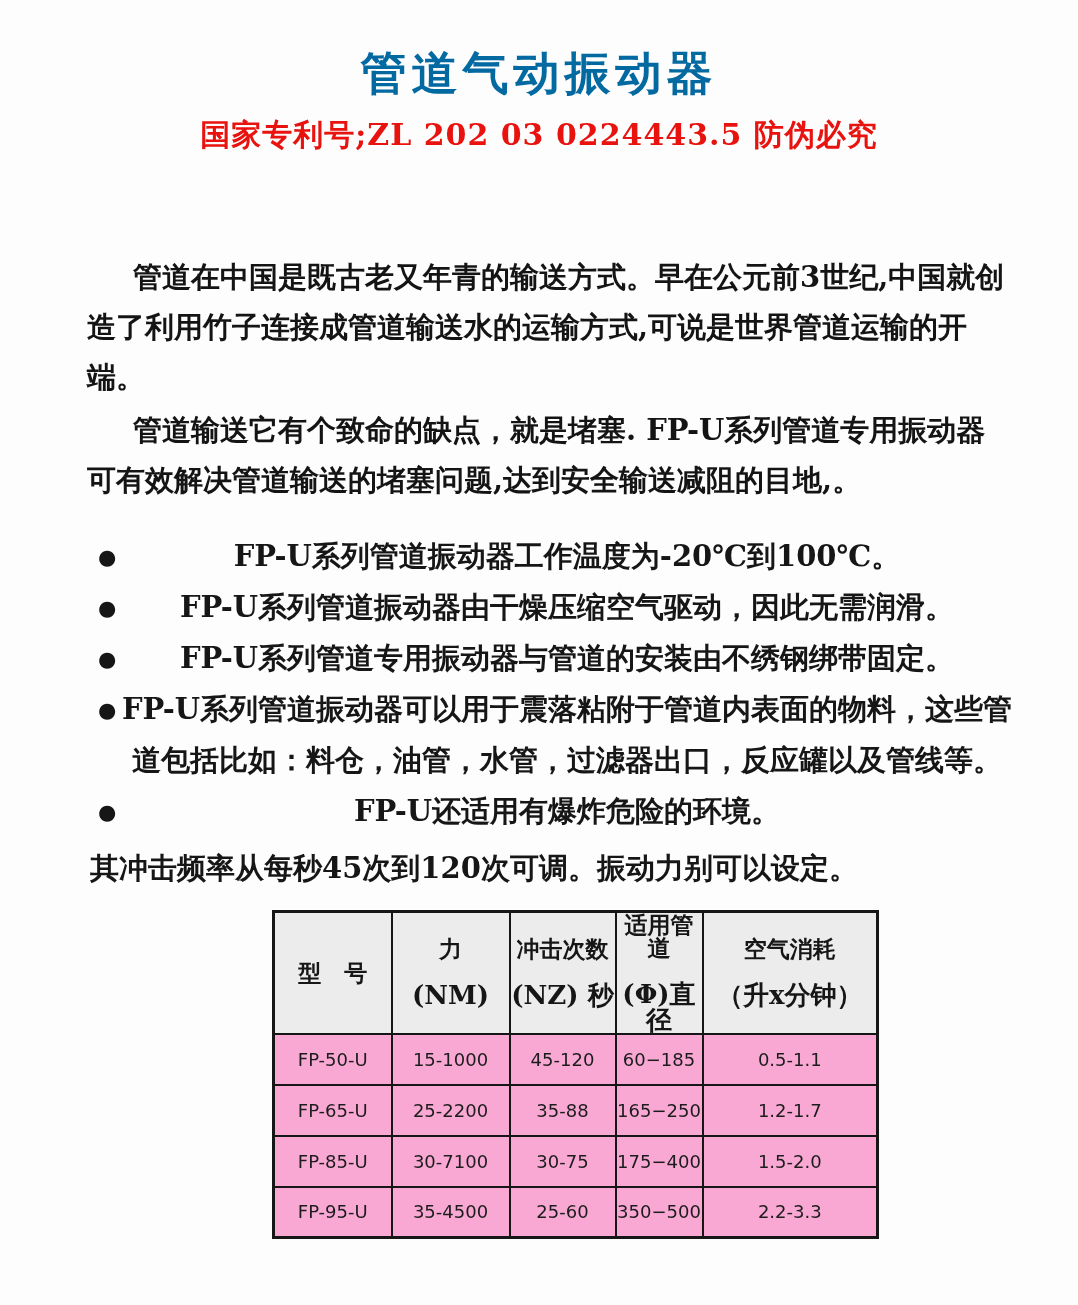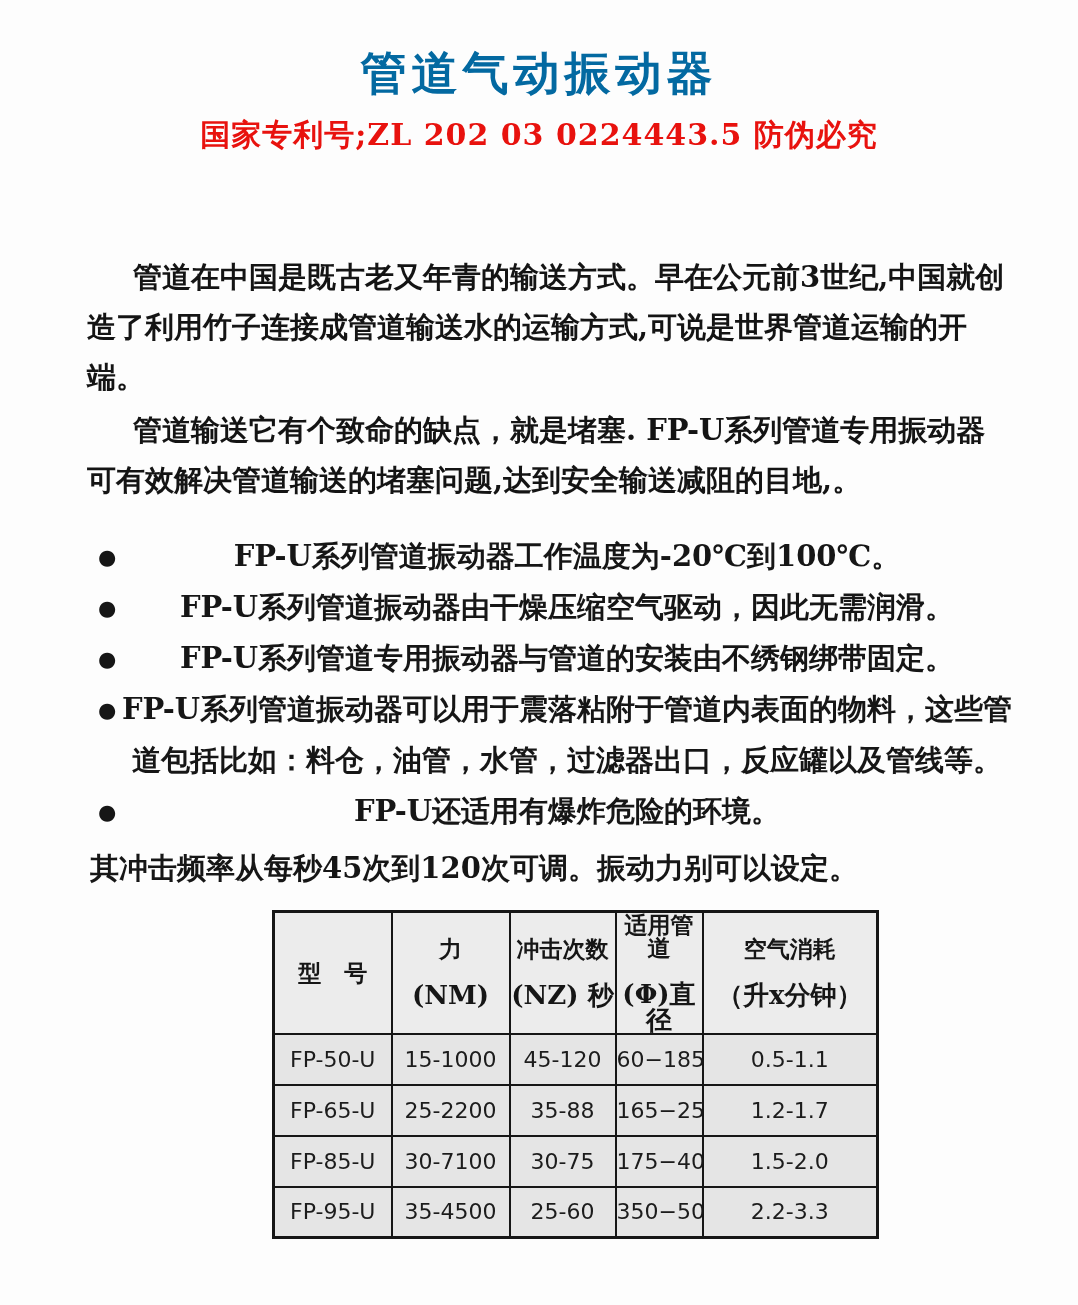--- a/index.html
+++ b/index.html
@@ -95,24 +95,24 @@
     height: 106px;
     font-size: 23px;
     font-weight: bold;
     font-family: "DejaVu Serif", serif;
   }
   .hcell { display: flex; flex-direction: column; justify-content: center; gap: 22px; }
   .hline { line-height: 1; }
   .hline.sub { font-size: 26px; }
   .specs-table tbody td {
     height: 51px;
-    font-size: 22px;
+    font-size: 18px;
     font-weight: normal;
     color: #1c1c1c;
-    background: #e5e5e5;
+    background: #f9a8d4;
   }
 </style>
 </head>
 <body>
 
 <div class="page">
 
   <h1 class="title">管道气动振动器</h1>
   <div class="subtitle">国家专利号;ZL 202 03 0224443.5 防伪必究</div>
 

